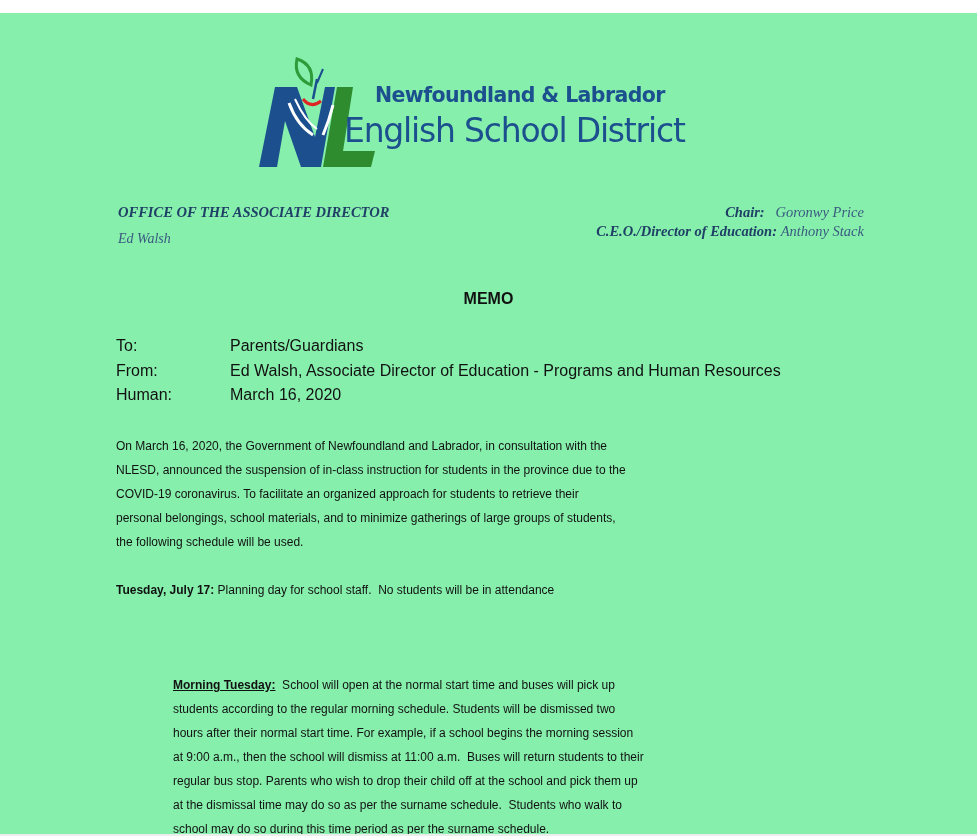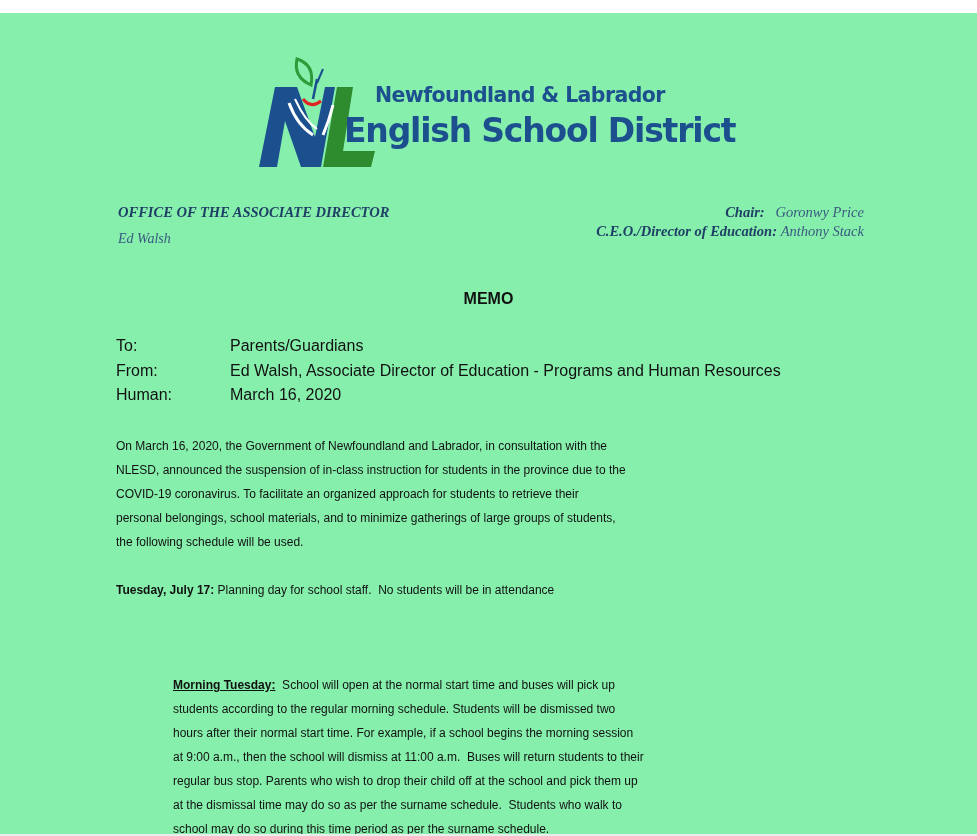--- a/index.html
+++ b/index.html
@@ -4,21 +4,21 @@
 <style>
   html, body { margin:0; padding:0; background:#ffffff; }
   body { width:977px; height:836px; position:relative; overflow:hidden; font-family:"Liberation Sans", sans-serif; color:#111; }
   .page { position:absolute; left:0; top:0; width:977px; height:834px; background:#86efac;margin-top:13px; }
   .bottom-rule { position:absolute; left:0; bottom:0; width:977px; height:2px; background:#ececec; }
 
   
   .logo { position:absolute; left:257px; top:42px; width:470px; height:115px; }
   .logo svg { position:absolute; left:0; top:0; }
   .logo-line1 { position:absolute; left:118px; top:28px; font-family:"DejaVu Sans", sans-serif; font-weight:bold; font-size:20.5px; color:#1b4f8e; letter-spacing:-0.6px; white-space:nowrap; }
-  .logo-line2 { position:absolute; left:87px; top:56px; font-family:"DejaVu Sans", sans-serif; font-weight:bold; font-size:33px; color:#1b4f8e; letter-spacing:-1.2px; white-space:nowrap; }
+  .logo-line2 { position:absolute; left:87px; top:56px; font-family:"DejaVu Sans", sans-serif; font-weight:normal; font-size:33px; color:#1b4f8e; letter-spacing:-1.2px; white-space:nowrap; }
 
   
   .lh { position:absolute; font-family:"Liberation Serif", serif; font-style:italic; color:#1f3f66; font-size:14.5px; white-space:nowrap; }
   .lh b { font-weight:bold; }
   .lh-left-title { left:118px; top:191px; font-weight:bold; }
   .lh-left-name { left:118px; top:218px; font-size:14px; color:#3a5a80; }
   .lh-right { right:113px; text-align:center; }
   .lh-right-1 { top:191px; }
   .lh-right-2 { top:210px; }
   .lh .val { font-weight:normal; color:#3a5a80; }

